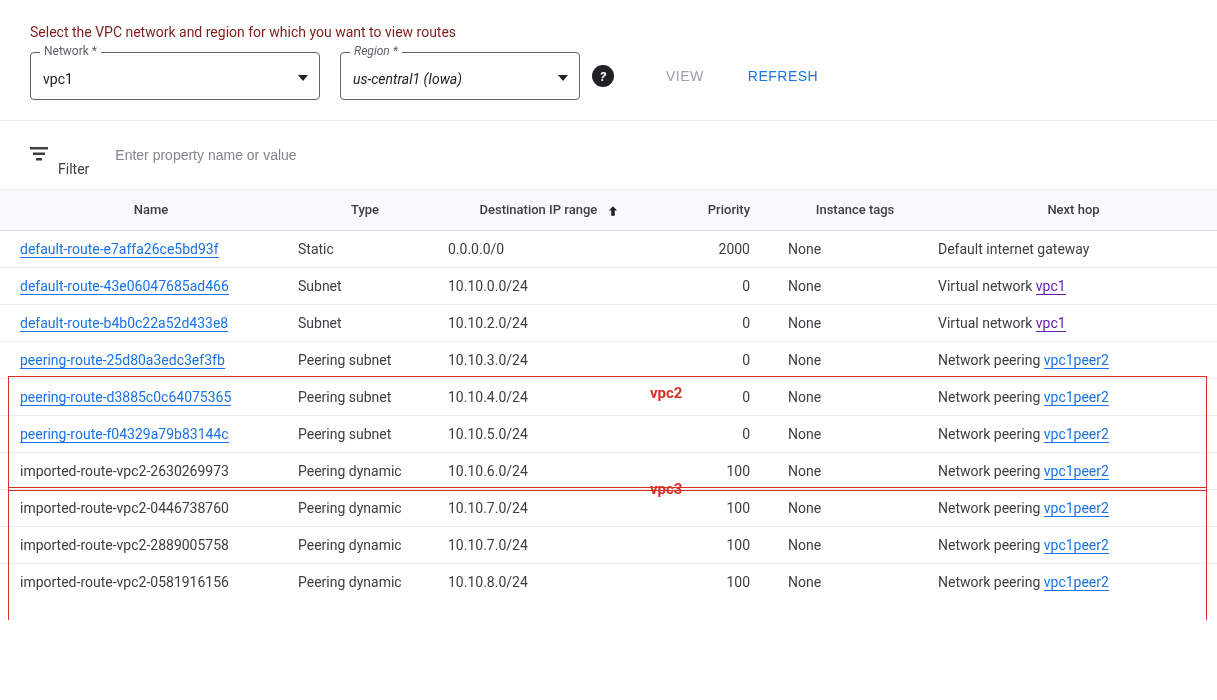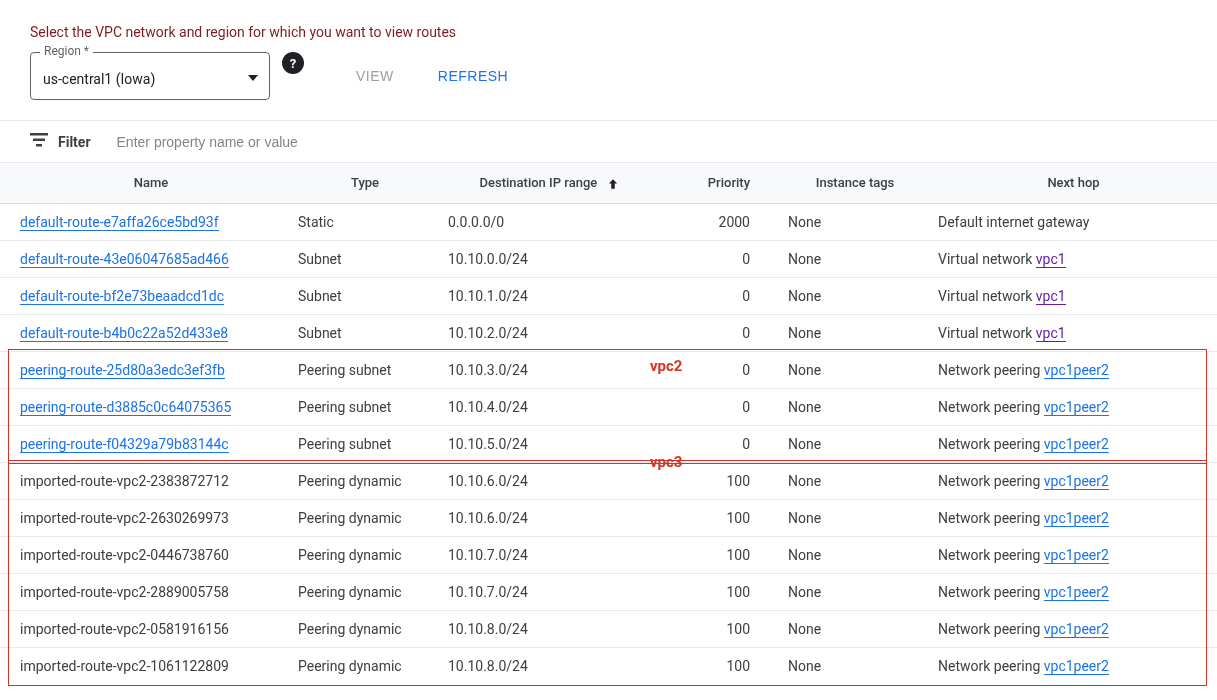--- a/index.html
+++ b/index.html
@@ -49,42 +49,42 @@
       font-size: 14px;
       color: #202124;
     }
     .select-caret {
       position: absolute;
       right: 12px;
       top: 50%;
       transform: translateY(-50%);
     }
     .select-caret svg { width: 10px; height: 6px; fill: #202124; }
-    .region-wrap { display: flex; align-items: flex-start; gap: 12px; }
+    .region-wrap { display: flex; align-items: center; gap: 12px; font-style: italic; }
     .region-wrap .select-box { min-width: 240px; }
     .help-badge {
       width: 22px; height: 22px; border-radius: 50%;
       background: #202124; color: #fff; display: flex;
       align-items: center; justify-content: center; font-size: 13px;
       font-weight: bold; cursor: pointer;
     }
     .btn-text {
       border: none; background: none; font-size: 14px;
       letter-spacing: 0.5px; font-weight: 500; cursor: pointer;
       padding: 8px 12px; text-transform: uppercase;
     }
     .btn-view { color: #9aa0a6; margin-left: 20px; }
     .btn-refresh { color: #1a73e8; }
     .filter-bar {
       display: flex; align-items: center; padding: 12px 30px;
       border-top: 1px solid #e8eaed; border-bottom: 1px solid #e8eaed;
       gap: 10px;
     }
     .filter-icon svg { width: 18px; height: 14px; fill: #3c4043; }
-    .filter-label { font-weight: 700; color: #3c4043; }
+    .filter-label { font-weight: 400; color: #3c4043; margin-top: 28px; }
     .filter-input {
       border: none; outline: none; font-size: 14px;
       color: #5f6368; flex: 1; margin-left: 16px;
     }
     .filter-input::placeholder { color: #80868b; }
 
     
     .table-wrap { position: relative; }
     table { width: 100%; border-collapse: collapse; table-layout: fixed; }
     th, td { text-align: left; padding: 10px 8px; }
@@ -119,20 +119,31 @@
       position: absolute; color: #d93025; font-weight: bold;
       font-size: 15px; pointer-events: none;
     }
   </style>
 </head>
 <body>
 
 <div class="instruction">Select the VPC network and region for which you want to view routes</div>
 
 <div class="selectors-row">
+  <div class="select-wrap">
+    <div class="select-label">Network *</div>
+    <div class="select-box">
+      <span class="select-value">vpc1</span>
+      <span class="select-caret">
+        <svg viewBox="0 0 10 6">
+            <path d="M0 0l5 6 5-6z"></path>
+          </svg>
+      </span>
+    </div>
+  </div>
   <div class="region-wrap">
     <div class="select-wrap">
       <div class="select-label">Region *</div>
       <div class="select-box">
         <span class="select-value">us-central1 (Iowa)</span>
         <span class="select-caret">
           <svg viewBox="0 0 10 6">
               <path d="M0 0l5 6 5-6z"></path>
             </svg>
         </span>
@@ -186,28 +197,20 @@
         </tr>
         <tr>
           <td class="col-name"><a class="link">default-route-43e06047685ad466</a></td>
           <td class="col-type">Subnet</td>
           <td class="col-dest">10.10.0.0/24</td>
           <td class="col-priority">0</td>
           <td class="col-tags">None</td>
           <td class="col-next">Virtual network <a class="link-purple">vpc1</a></td>
         </tr>
         <tr>
-          <td class="col-name"><a class="link">default-route-bf2e73beaadcd1dc</a></td>
-          <td class="col-type">Subnet</td>
-          <td class="col-dest">10.10.1.0/24</td>
-          <td class="col-priority">0</td>
-          <td class="col-tags">None</td>
-          <td class="col-next">Virtual network <a class="link-purple">vpc1</a></td>
-        </tr>
-        <tr>
           <td class="col-name"><a class="link">default-route-b4b0c22a52d433e8</a></td>
           <td class="col-type">Subnet</td>
           <td class="col-dest">10.10.2.0/24</td>
           <td class="col-priority">0</td>
           <td class="col-tags">None</td>
           <td class="col-next">Virtual network <a class="link-purple">vpc1</a></td>
         </tr>
         <tr>
           <td class="col-name"><a class="link">peering-route-25d80a3edc3ef3fb</a></td>
           <td class="col-type">Peering subnet</td>
@@ -226,61 +229,45 @@
         </tr>
         <tr>
           <td class="col-name"><a class="link">peering-route-f04329a79b83144c</a></td>
           <td class="col-type">Peering subnet</td>
           <td class="col-dest">10.10.5.0/24</td>
           <td class="col-priority">0</td>
           <td class="col-tags">None</td>
           <td class="col-next">Network peering <a class="link">vpc1peer2</a></td>
         </tr>
         <tr>
-          <td class="col-name">imported-route-vpc2-2383872712</td>
+          <td class="col-name">imported-route-vpc2-2630269973</td>
           <td class="col-type">Peering dynamic</td>
           <td class="col-dest">10.10.6.0/24</td>
           <td class="col-priority">100</td>
           <td class="col-tags">None</td>
           <td class="col-next">Network peering <a class="link">vpc1peer2</a></td>
         </tr>
         <tr>
-          <td class="col-name">imported-route-vpc2-2630269973</td>
-          <td class="col-type">Peering dynamic</td>
-          <td class="col-dest">10.10.6.0/24</td>
-          <td class="col-priority">100</td>
-          <td class="col-tags">None</td>
-          <td class="col-next">Network peering <a class="link">vpc1peer2</a></td>
-        </tr>
-        <tr>
           <td class="col-name">imported-route-vpc2-0446738760</td>
           <td class="col-type">Peering dynamic</td>
           <td class="col-dest">10.10.7.0/24</td>
           <td class="col-priority">100</td>
           <td class="col-tags">None</td>
           <td class="col-next">Network peering <a class="link">vpc1peer2</a></td>
         </tr>
         <tr>
           <td class="col-name">imported-route-vpc2-2889005758</td>
           <td class="col-type">Peering dynamic</td>
           <td class="col-dest">10.10.7.0/24</td>
           <td class="col-priority">100</td>
           <td class="col-tags">None</td>
           <td class="col-next">Network peering <a class="link">vpc1peer2</a></td>
         </tr>
         <tr>
           <td class="col-name">imported-route-vpc2-0581916156</td>
-          <td class="col-type">Peering dynamic</td>
-          <td class="col-dest">10.10.8.0/24</td>
-          <td class="col-priority">100</td>
-          <td class="col-tags">None</td>
-          <td class="col-next">Network peering <a class="link">vpc1peer2</a></td>
-        </tr>
-        <tr>
-          <td class="col-name">imported-route-vpc2-1061122809</td>
           <td class="col-type">Peering dynamic</td>
           <td class="col-dest">10.10.8.0/24</td>
           <td class="col-priority">100</td>
           <td class="col-tags">None</td>
           <td class="col-next">Network peering <a class="link">vpc1peer2</a></td>
         </tr>
       </tbody>
   </table>
 
   <div class="anno-box" id="anno-box-1" style="left: 8px; top: 186.062px; width: 1199px; height: 115px;"></div>

